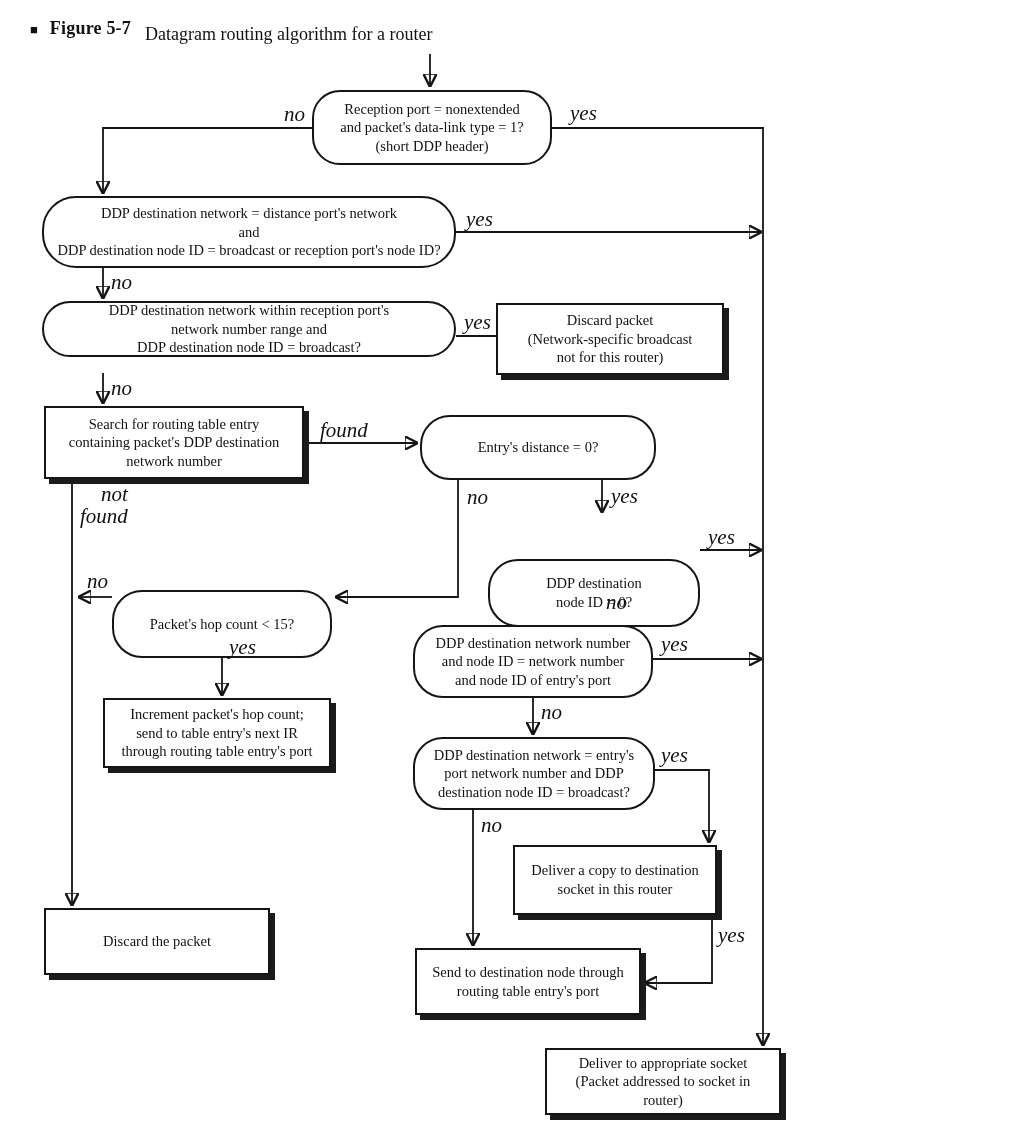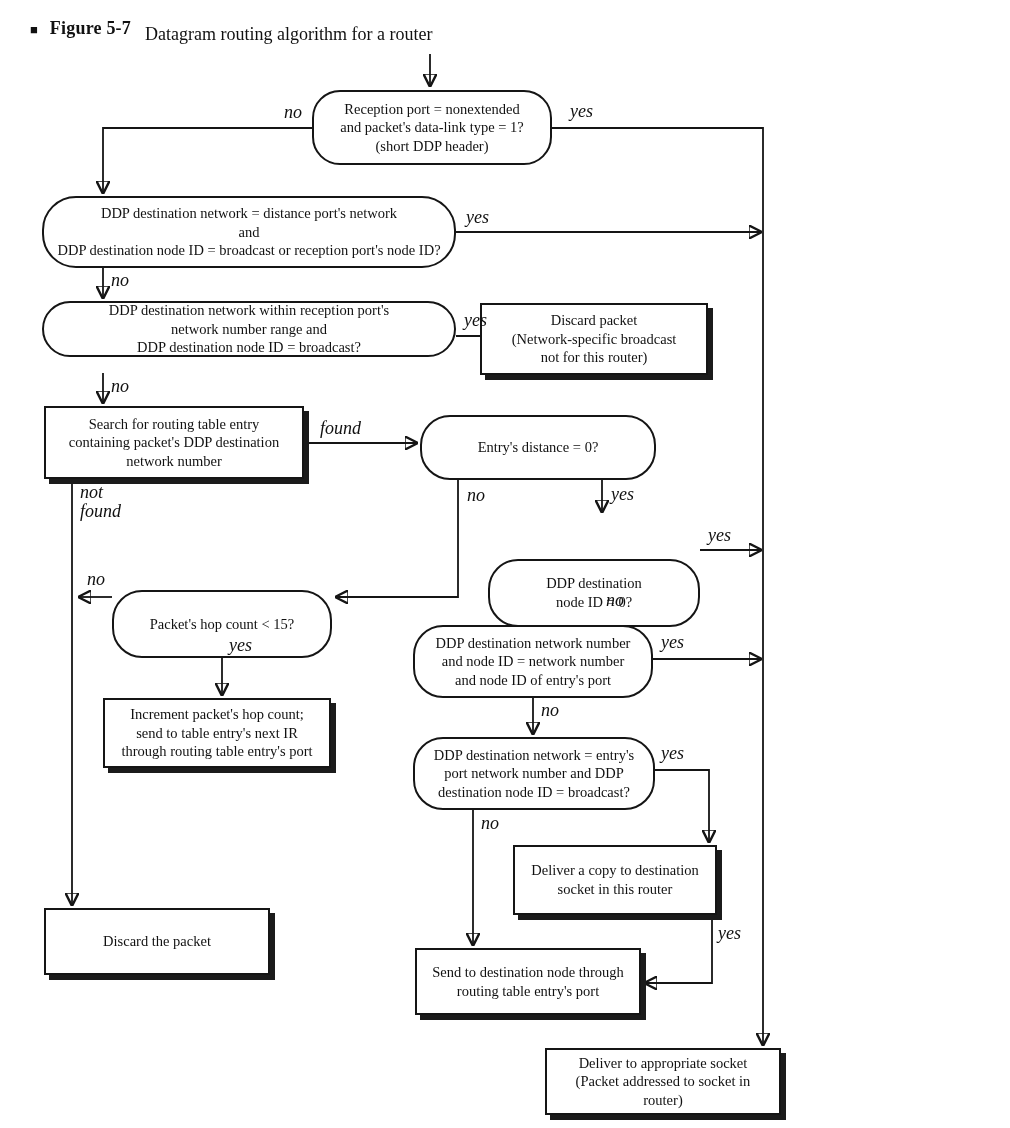--- a/index.html
+++ b/index.html
@@ -40,21 +40,21 @@
     border-radius:32px;
   }
   .rect{
     border:2.4px solid #151515;
     box-shadow:5px 5px 0 0 #1b1b1b;
   }
   
   .edge-label{
     position:absolute;z-index:3;
     font-style:italic;
-    font-size:18px;line-height:1.05;
+    font-size:21px;line-height:1.05;
     white-space:pre-line;
     background:transparent;
   }
 </style>
 </head>
 <body>
 
 <div id="page">
 
   <div id="figure-header">
@@ -116,21 +116,21 @@
 (short DDP header)</div>
 
   <div class="node round" style="left:42px;top:196px;width:414px;height:72px;border-radius:34px;">DDP destination network = distance port's network
 and
 DDP destination node ID = broadcast or reception port's node ID?</div>
 
   <div class="node round" style="left:42px;top:301px;width:414px;height:56px;border-radius:34px;">DDP destination network within reception port's
 network number range and
 DDP destination node ID = broadcast?</div>
 
-  <div class="node rect" style="left:480px;top:303px;width:228px;height:72px;">Discard packet
+  <div class="node rect" style="left:496px;top:303px;width:228px;height:72px;">Discard packet
 (Network-specific broadcast
 not for this router)</div>
 
   <div class="node rect" style="left:44px;top:406px;width:260px;height:73px;font-family:Liberation Serif, serif;">Search for routing table entry
 containing packet's DDP destination
 network number</div>
 
   <div class="node round" style="left:420px;top:415px;width:236px;height:65px;border-radius:30px;">Entry's distance = 0?</div>
 
   <div class="node round" style="left:488px;top:515px;width:212px;height:68px;border-radius:30px;margin-top:44px;">DDP destination
@@ -161,21 +161,21 @@
   <div class="node rect" style="left:545px;top:1048px;width:236px;height:67px;">Deliver to appropriate socket
 (Packet addressed to socket in router)</div>
 
   <div class="edge-label" style="left:284px;top:103px;">no</div>
   <div class="edge-label" style="left:570px;top:102px;">yes</div>
   <div class="edge-label" style="left:466px;top:208px;">yes</div>
   <div class="edge-label" style="left:111px;top:271px;">no</div>
   <div class="edge-label" style="left:464px;top:311px;">yes</div>
   <div class="edge-label" style="left:111px;top:377px;">no</div>
   <div class="edge-label" style="left:320px;top:419px;">found</div>
-  <div class="edge-label" style="left:80px;top:483px;">not
+  <div class="edge-label" style="left:80px;top:483px;text-align:right;">not
 found</div>
   <div class="edge-label" style="left:467px;top:486px;">no</div>
   <div class="edge-label" style="left:611px;top:485px;">yes</div>
   <div class="edge-label" style="left:708px;top:526px;">yes</div>
   <div class="edge-label" style="left:606px;top:591px;">no</div>
   <div class="edge-label" style="left:661px;top:633px;">yes</div>
   <div class="edge-label" style="left:541px;top:701px;">no</div>
   <div class="edge-label" style="left:661px;top:744px;">yes</div>
   <div class="edge-label" style="left:481px;top:814px;">no</div>
   <div class="edge-label" style="left:87px;top:570px;">no</div>

